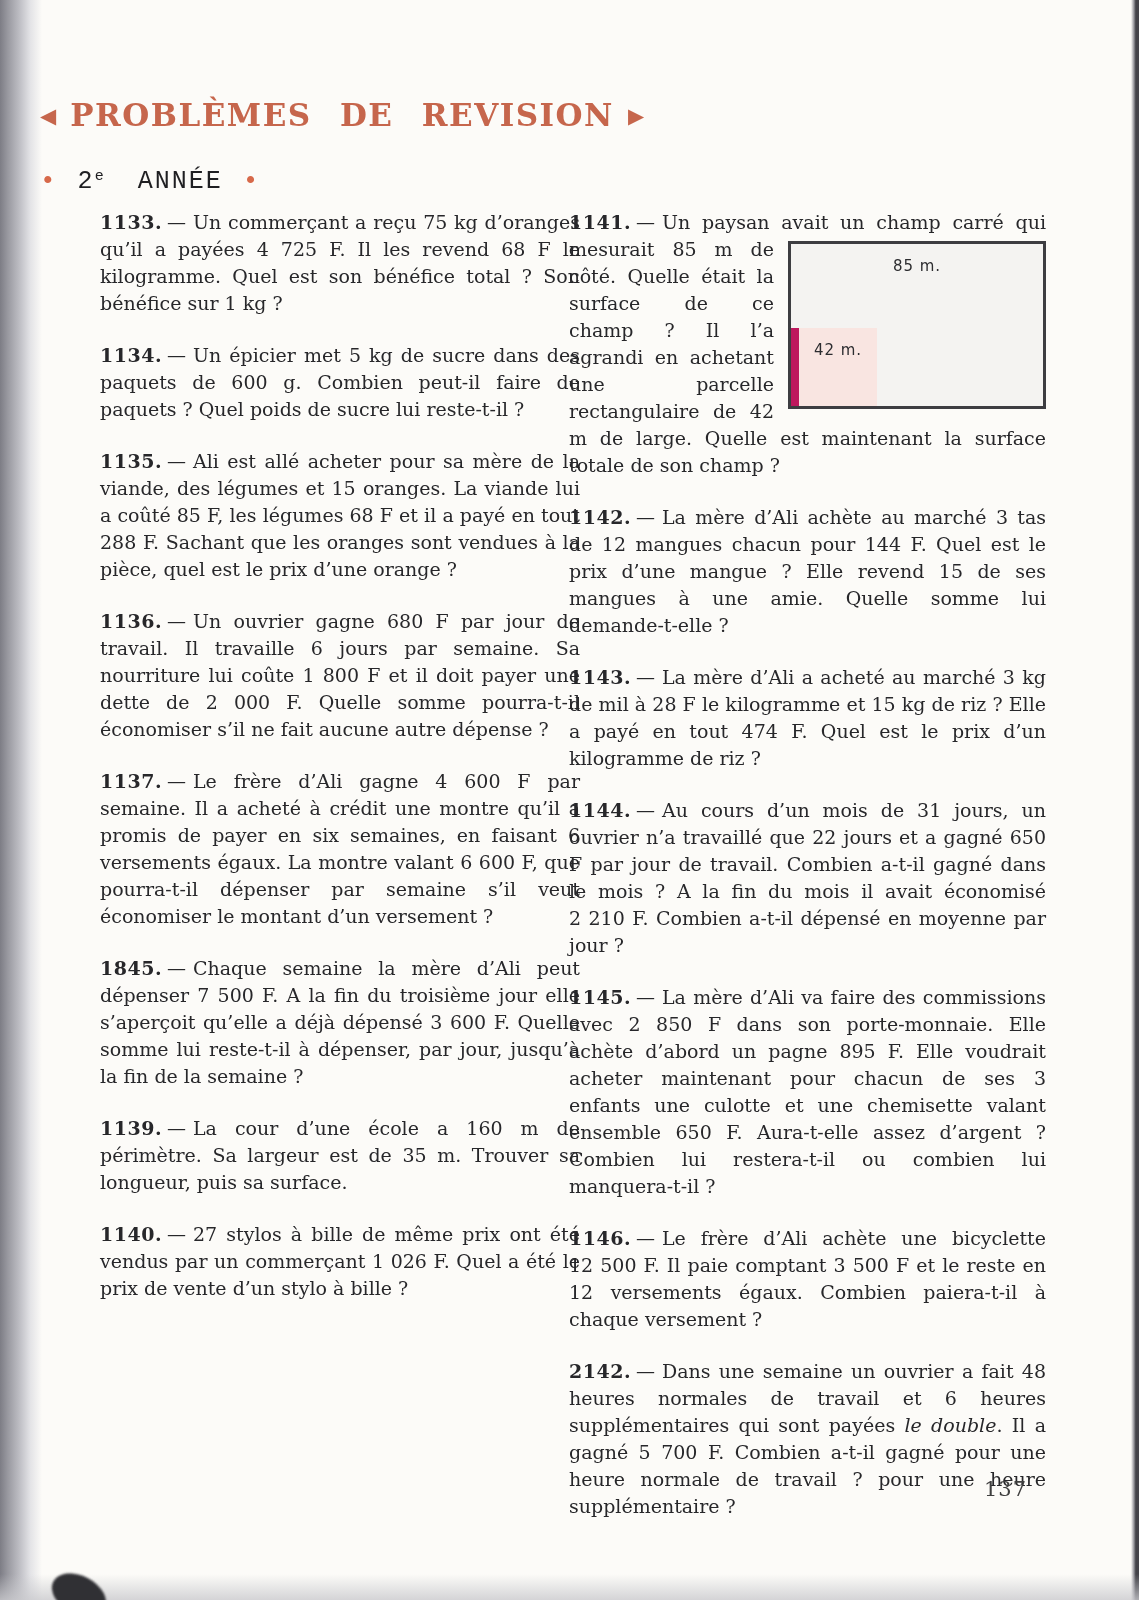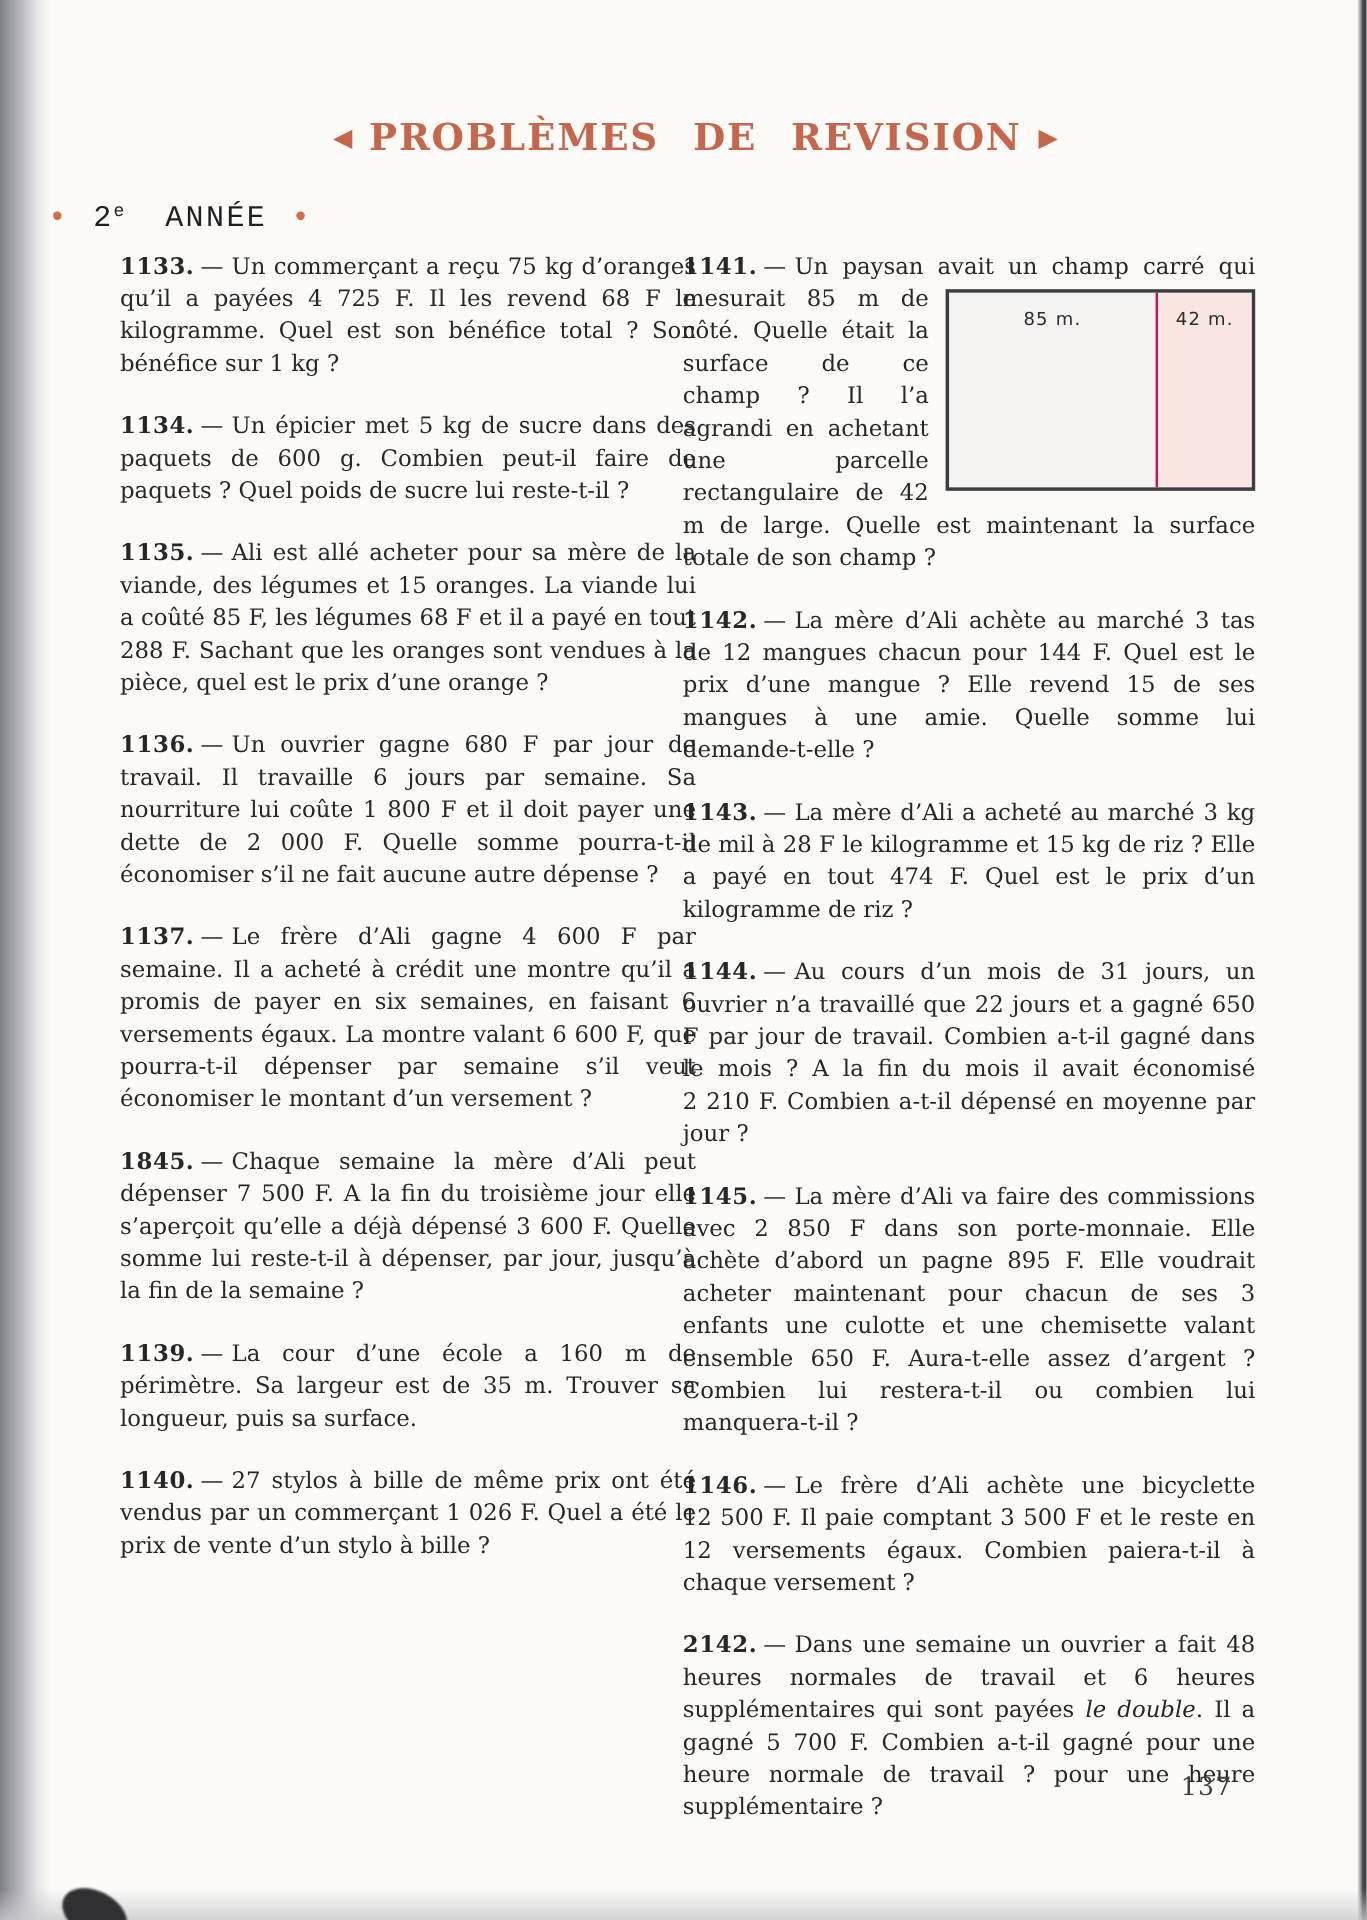--- a/index.html
+++ b/index.html
@@ -26,21 +26,20 @@
     opacity:.8;
   }
   .scan-corner-blob{
     position:absolute;left:50px;bottom:-14px;width:58px;height:38px;
     background:#303034;border-radius:50%;transform:rotate(28deg);
     filter:blur(1px);
   }
   
   .title-row{
     position:absolute;top:97px;left:40px;right:20px;
-    text-align:center;
     color:#c6664c;
     font-weight:bold;
     font-size:31px;
     letter-spacing:1.5px;
     word-spacing:16px;
     white-space:nowrap;
   }
   .title-row .arrow{font-size:21px;vertical-align:3px;letter-spacing:0;word-spacing:0;}
   .title-row .arrow.left{margin-right:14px;}
   .title-row .arrow.right{margin-left:14px;}
@@ -69,28 +68,29 @@
   .pdash{padding:0 7px 0 5px;}
   
   .figure{
     float:right;
     display:flex;
     width:258px;height:168px;
     margin:5px 0 8px 14px;
     border:3px solid #3d3d41;
     box-sizing:border-box;
     background:#f4f3f1;
+    flex-direction:column;
   }
   .fig-square{
     display:block;position:relative;flex:1 1 auto;
     background:#f4f3f1;
   }
   .fig-parcel{
     display:block;position:relative;width:78px;flex:0 0 78px;
-    border-left:2px solid #be185d;
+    border-left:8px solid #be185d;
     background:#f9e5e1;
   }
   .fig-label{
     position:absolute;top:9px;left:0;right:0;
     display:block;text-align:center;
     font-family:"DejaVu Sans", sans-serif;
     font-size:15px;letter-spacing:1px;color:#2c2c2f;
   }
   .italic{font-style:italic;}
   .footer-page{

